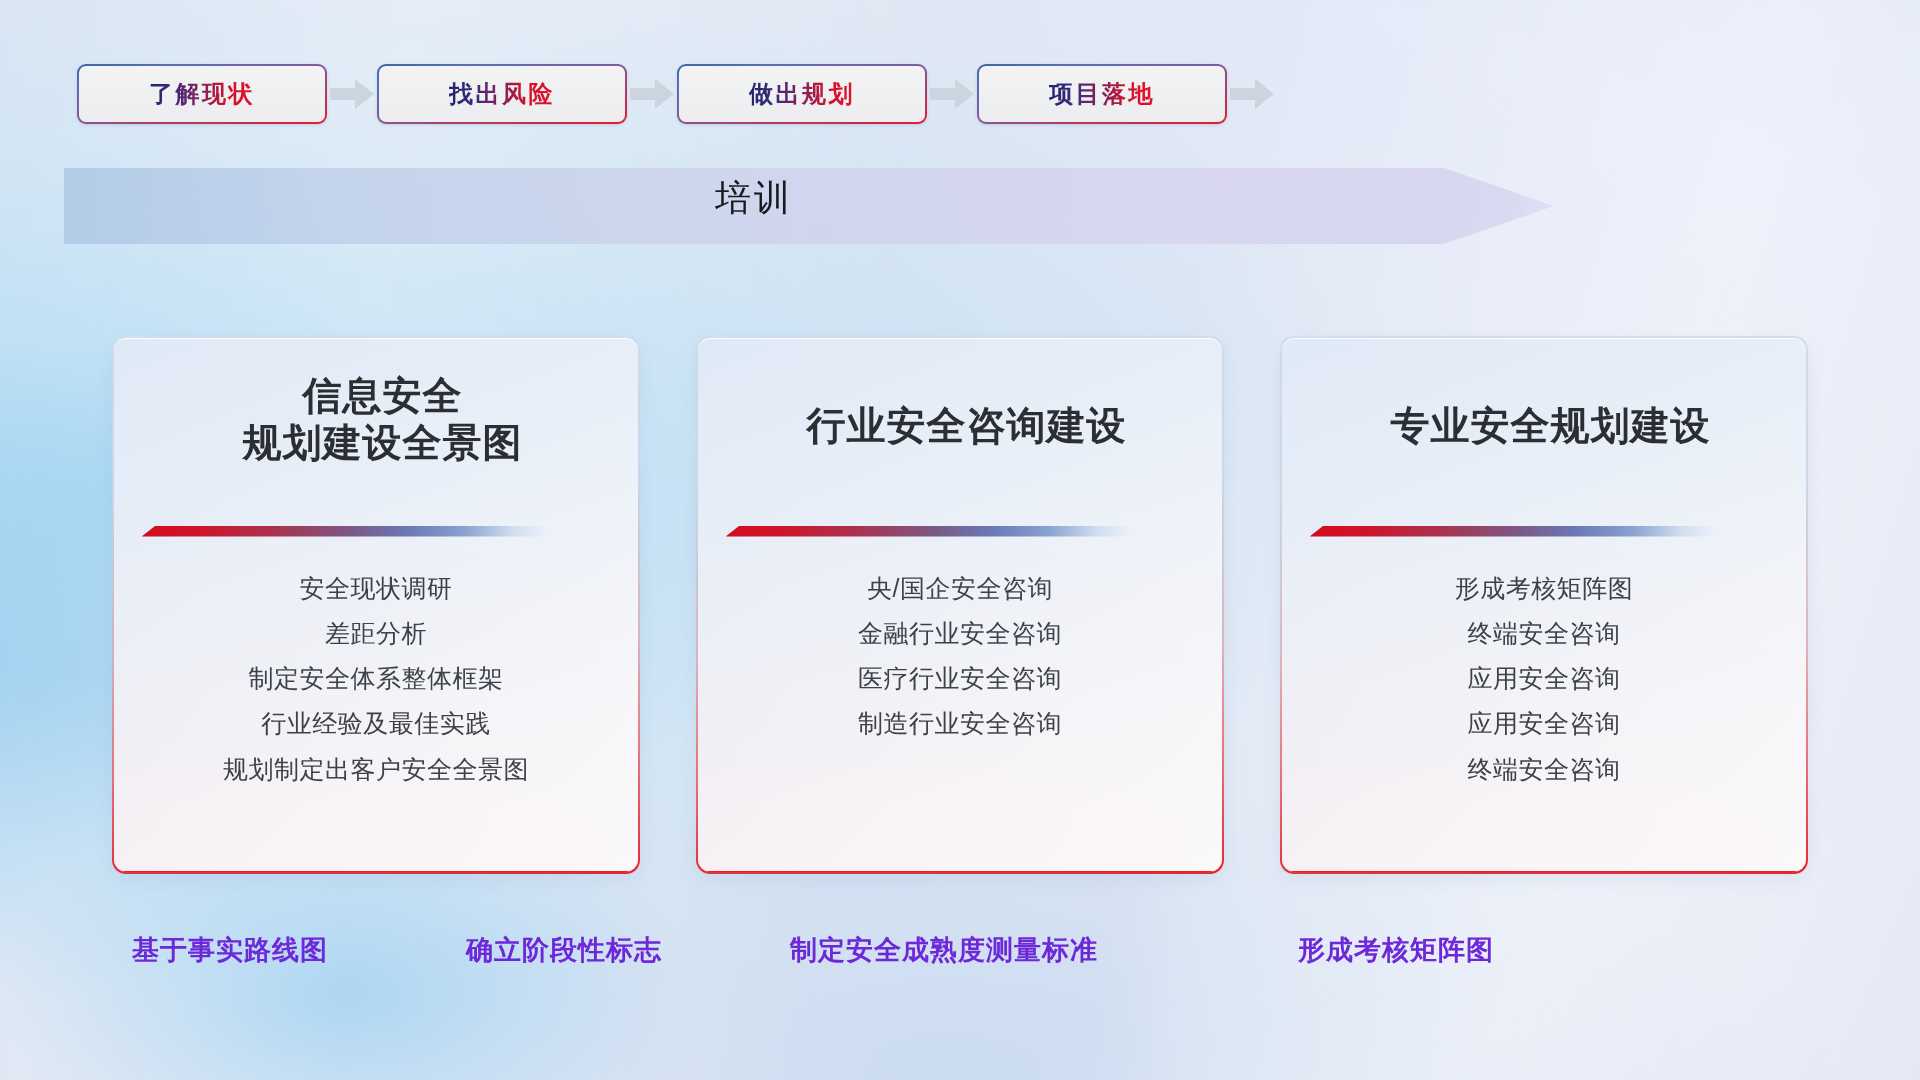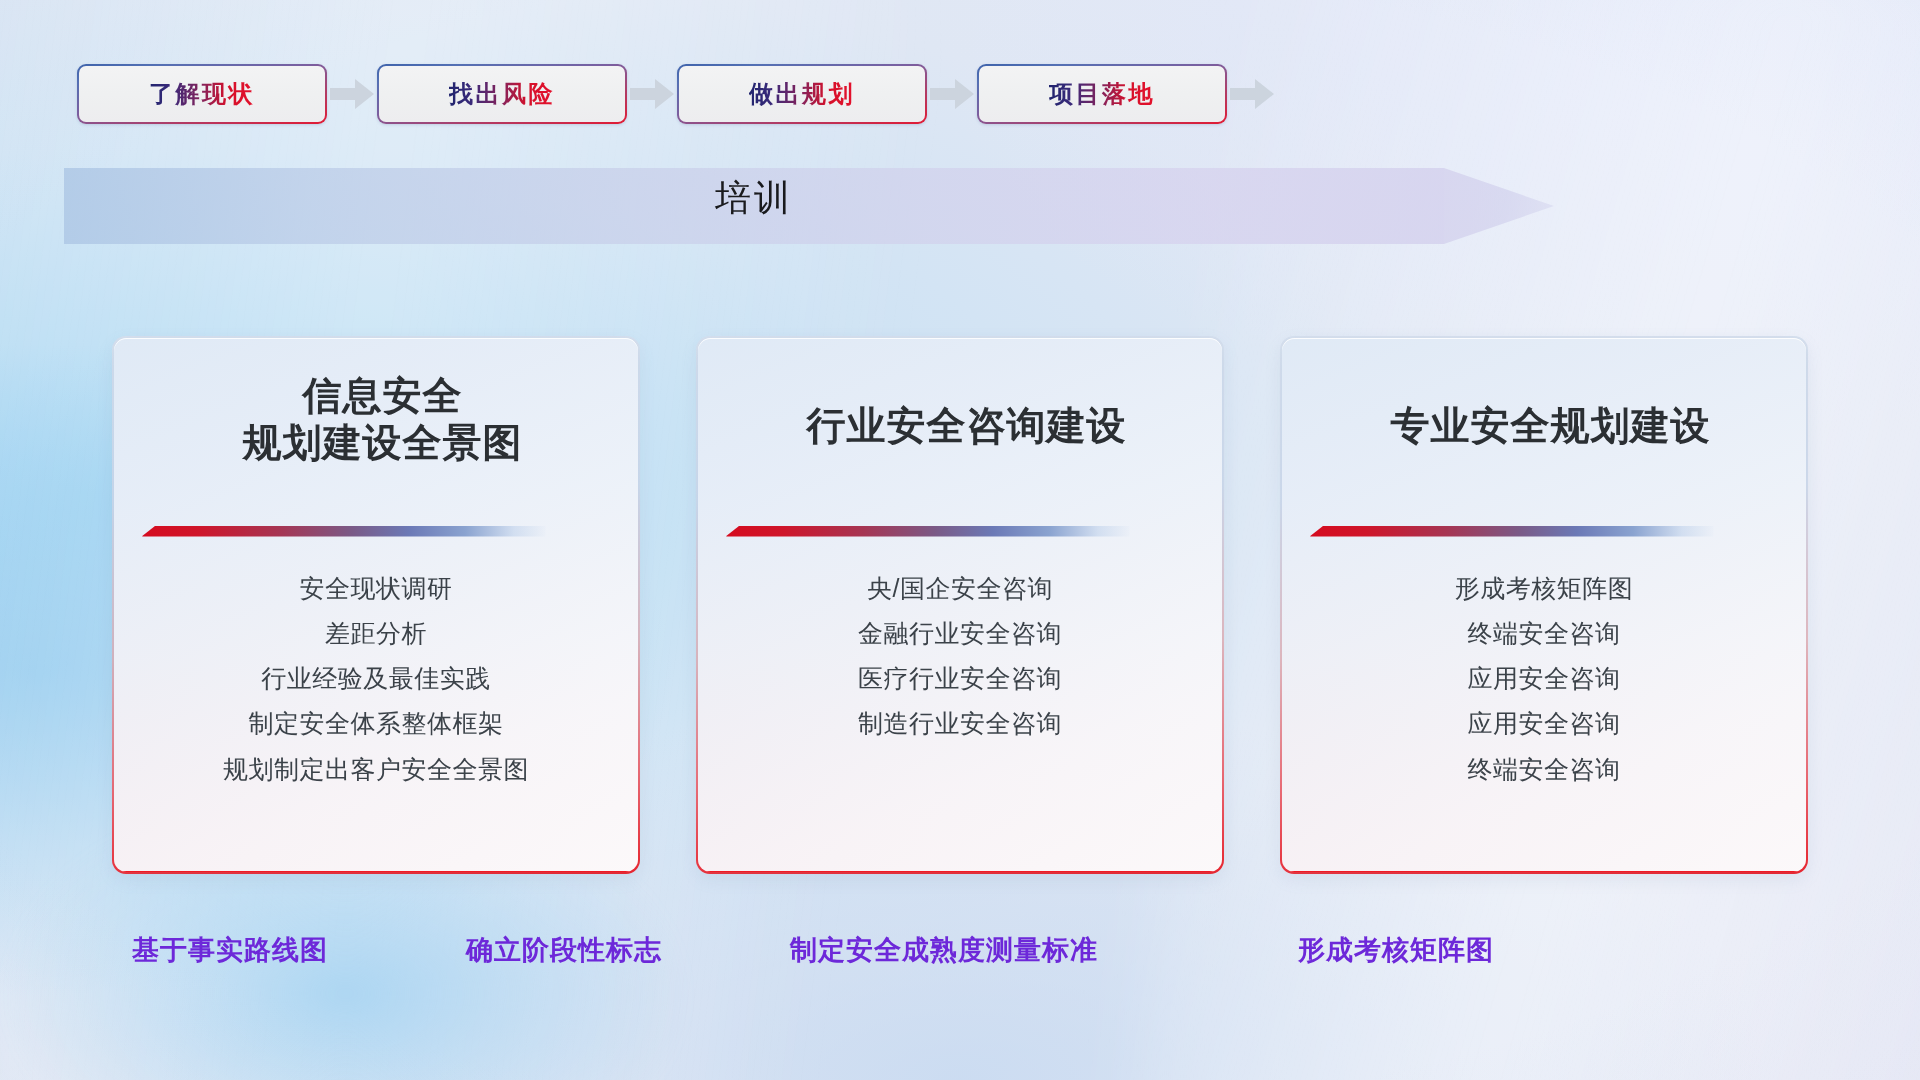--- a/index.html
+++ b/index.html
@@ -267,22 +267,22 @@
 
   <div class="card card-1">
     <div class="card-frame">
       <div class="card-face">
         <div class="card-title">信息安全
 规划建设全景图</div>
         <div class="divider"></div>
         <ul class="card-list">
           <li>安全现状调研</li>
           <li>差距分析</li>
+          <li>制定安全体系整体框架</li>
           <li>行业经验及最佳实践</li>
-          <li>制定安全体系整体框架</li>
           <li>规划制定出客户安全全景图</li>
         </ul>
       </div>
     </div>
   </div>
 
   <div class="card card-2">
     <div class="card-frame">
       <div class="card-face">
         <div class="card-title one-line">行业安全咨询建设</div>

